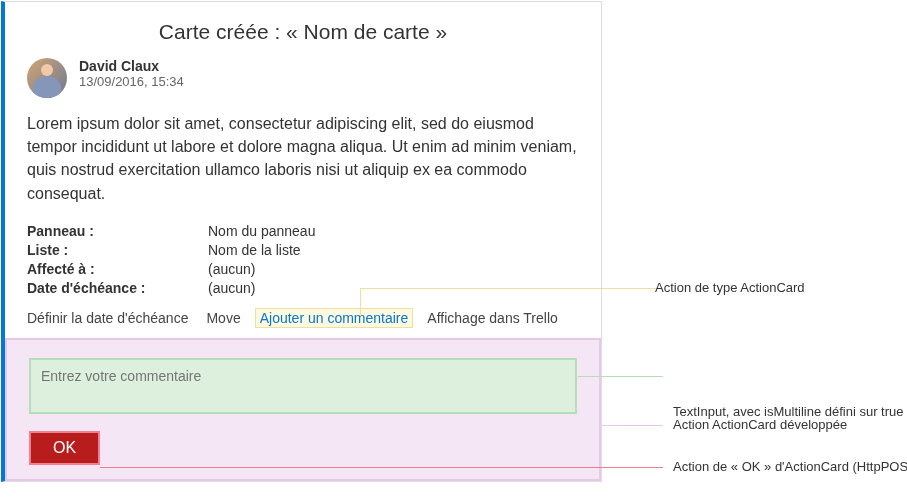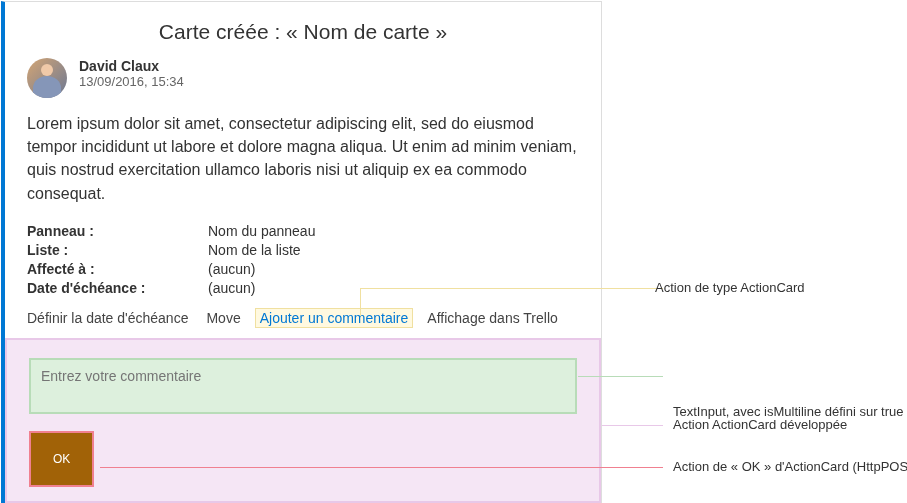--- a/index.html
+++ b/index.html
@@ -136,25 +136,25 @@
       background: #ddf0dd;
       border: 2px solid #b8dcb8;
       padding: 8px 10px;
       font-family: inherit;
       font-size: 14px;
       color: #888;
       resize: none;
       margin-bottom: 14px;
     }
     .ok-button {
-      background: #a16207;
+      background: #b91c1c;
       color: #fff;
       border: 2px solid #f08090;
-      padding: 19px 22px;
-      font-size: 12px;
+      padding: 6px 22px;
+      font-size: 16px;
       cursor: pointer;
       font-family: inherit;
     }
     
     .anno-line {
       position: absolute;
       height: 1px;
     }
     .anno-label {
       position: absolute;

